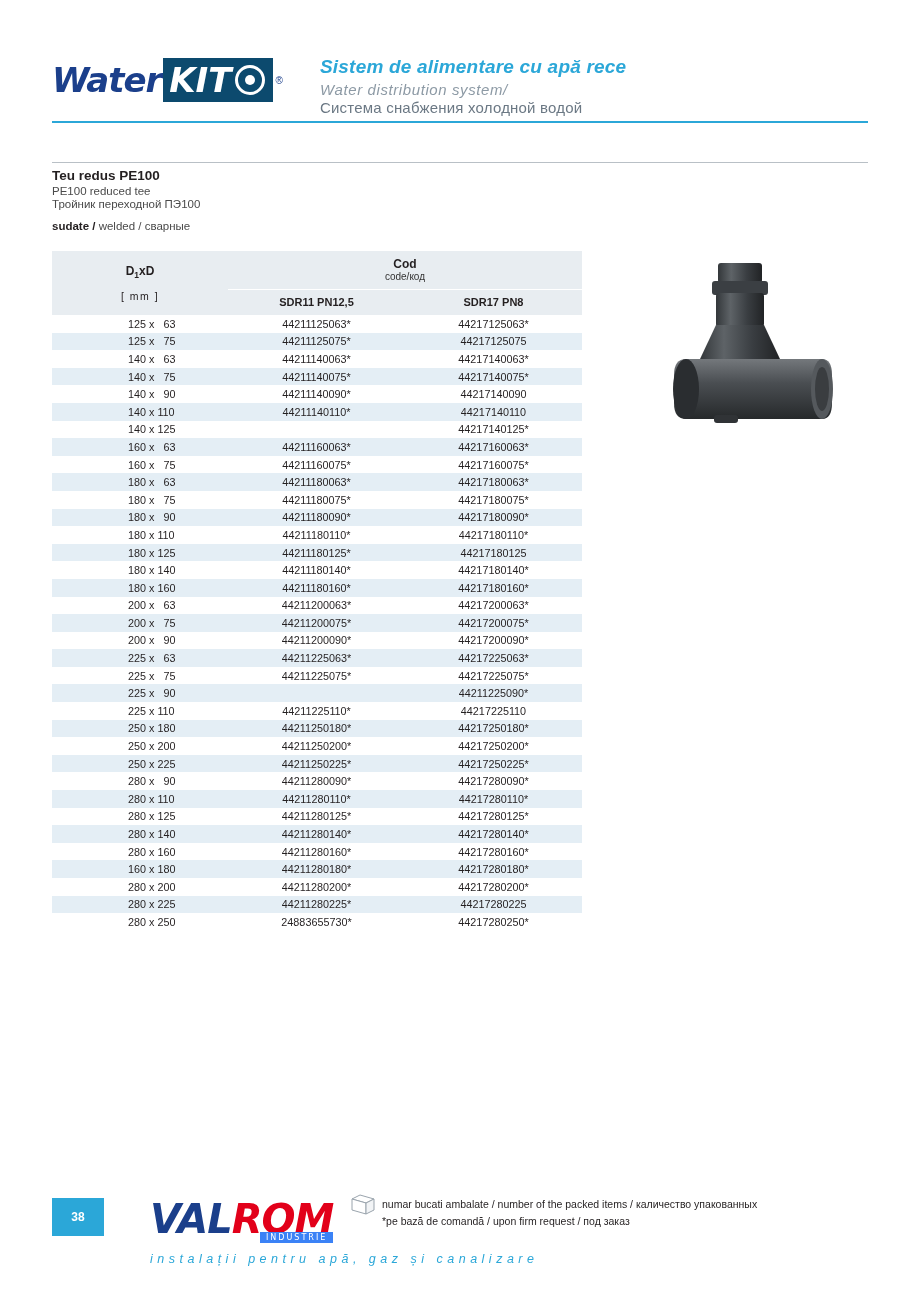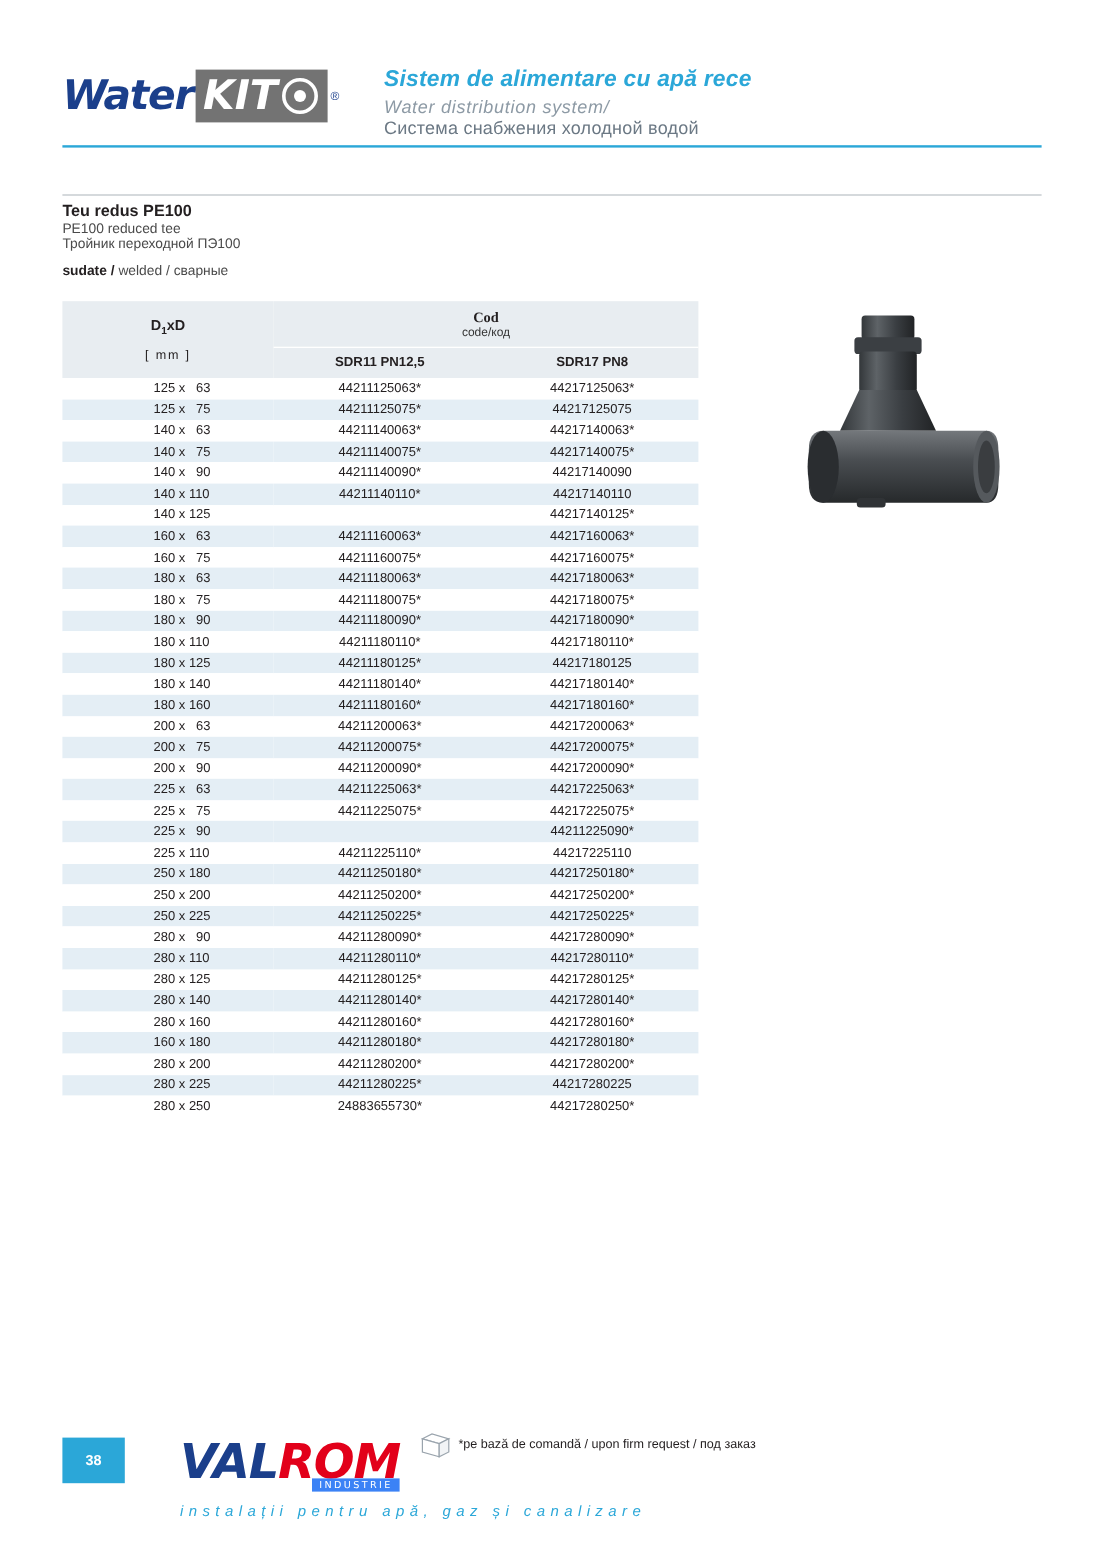--- a/index.html
+++ b/index.html
@@ -23,21 +23,21 @@
     position: absolute; left: 0; top: 6px;
     width: 248px; height: 52px;
     display: flex; align-items: center;
   }
   .logo-water {
     font-size: 34px; font-weight: bold; font-style: italic;
     color: #1b3f8b; letter-spacing: -1px;
     font-family: "DejaVu Sans", sans-serif;
   }
   .logo-kit {
-    background: #737373; color: #ffffff;
+    background: #0c4a6e; color: #ffffff;
     font-size: 34px; font-weight: bold; font-style: italic;
     padding: 2px 8px 2px 6px; margin-left: 2px;
     display: flex; align-items: center;
     font-family: "DejaVu Sans", sans-serif;
   }
   .logo-circle {
     width: 30px; height: 30px; border-radius: 50%;
     border: 3px solid #ffffff; margin-left: 4px;
     display: flex; align-items: center; justify-content: center;
   }
@@ -80,21 +80,21 @@
   th, td { font-size: 10.8px; padding: 0; }
   .hdr-top td {
     height: 38px; vertical-align: middle; text-align: center;
     border-bottom: 1px solid #ffffff;
   }
   .hdr-mid td { height: 26px; vertical-align: middle; text-align: center; }
   .hdr-cell { background: #e8edf1; }
   .col-d { width: 176px; }
   .col-a { width: 177px; }
   .col-b { width: 177px; }
-  .cod-title { font-size: 12px; font-weight: bold; font-family: Liberation Serif, serif; }
+  .cod-title { font-size: 12px; font-weight: bold; }
   .cod-sub { font-size: 10px; font-weight: normal; color: #333; }
   .d1xd { font-size: 12px; font-weight: bold; }
   .d1xd sub { font-size: 8.5px; }
   .mm { font-size: 10.5px; letter-spacing: 1.5px; }
   .sdr { font-size: 11px; font-weight: bold; }
   tbody tr { height: 17.6px; }
   tbody td { text-align: center; vertical-align: middle; height: 17.6px; }
   tbody tr.alt td { background: #e4eef5; }
   tbody tr.plain td { background: #ffffff; }
   td.dim { text-align: left; padding-left: 76px; white-space: pre; font-size: 10.8px; }
@@ -408,14 +408,15 @@
 <div class="slogan">instalații pentru apă, gaz și canalizare</div>
 
 <div class="box-icon">
   <svg width="26" height="24" viewBox="0 0 26 24">
     <path d="M2 7 L10 3 L24 7 L16 11 Z" fill="#ffffff" stroke="#9aa4ad" stroke-width="1"></path>
     <path d="M2 7 L2 18 L16 22 L16 11 Z" fill="#ffffff" stroke="#9aa4ad" stroke-width="1"></path>
     <path d="M16 11 L16 22 L24 18 L24 7 Z" fill="#f2f4f6" stroke="#9aa4ad" stroke-width="1"></path>
   </svg>
 </div>
 <div class="foot-note">
+  <div>numar bucati ambalate / number of the packed items / каличество упакованных</div>
   <div>*pe bază de comandă / upon firm request / под заказ</div>
 </div>
 
 </body></html>

